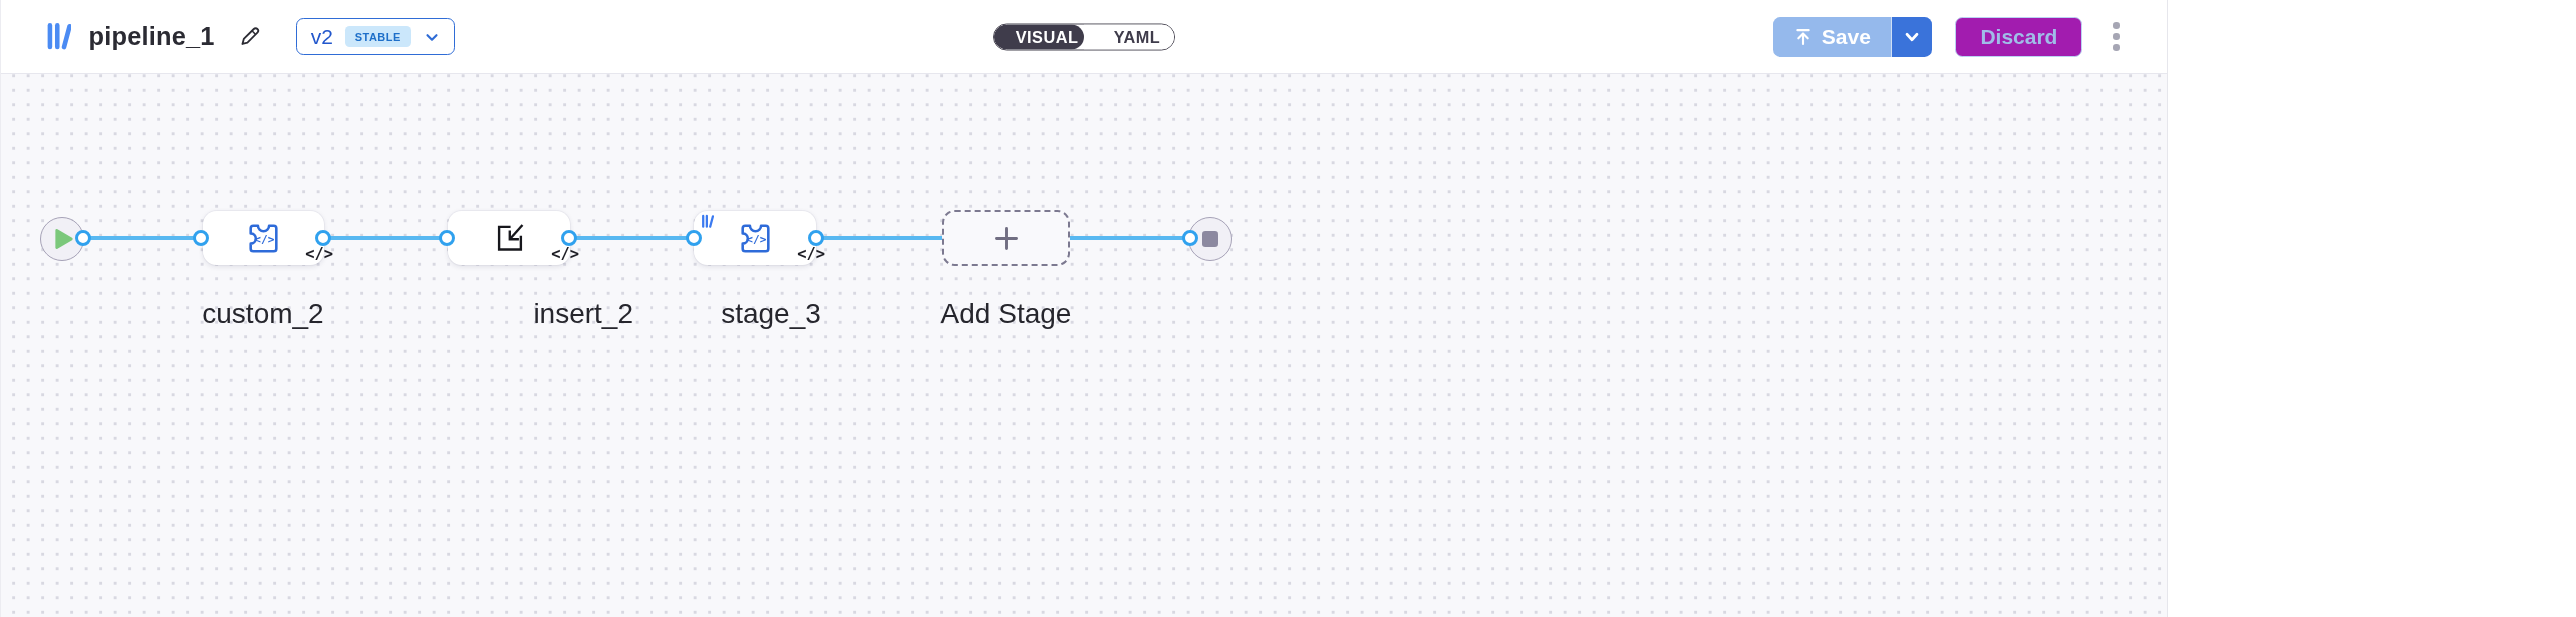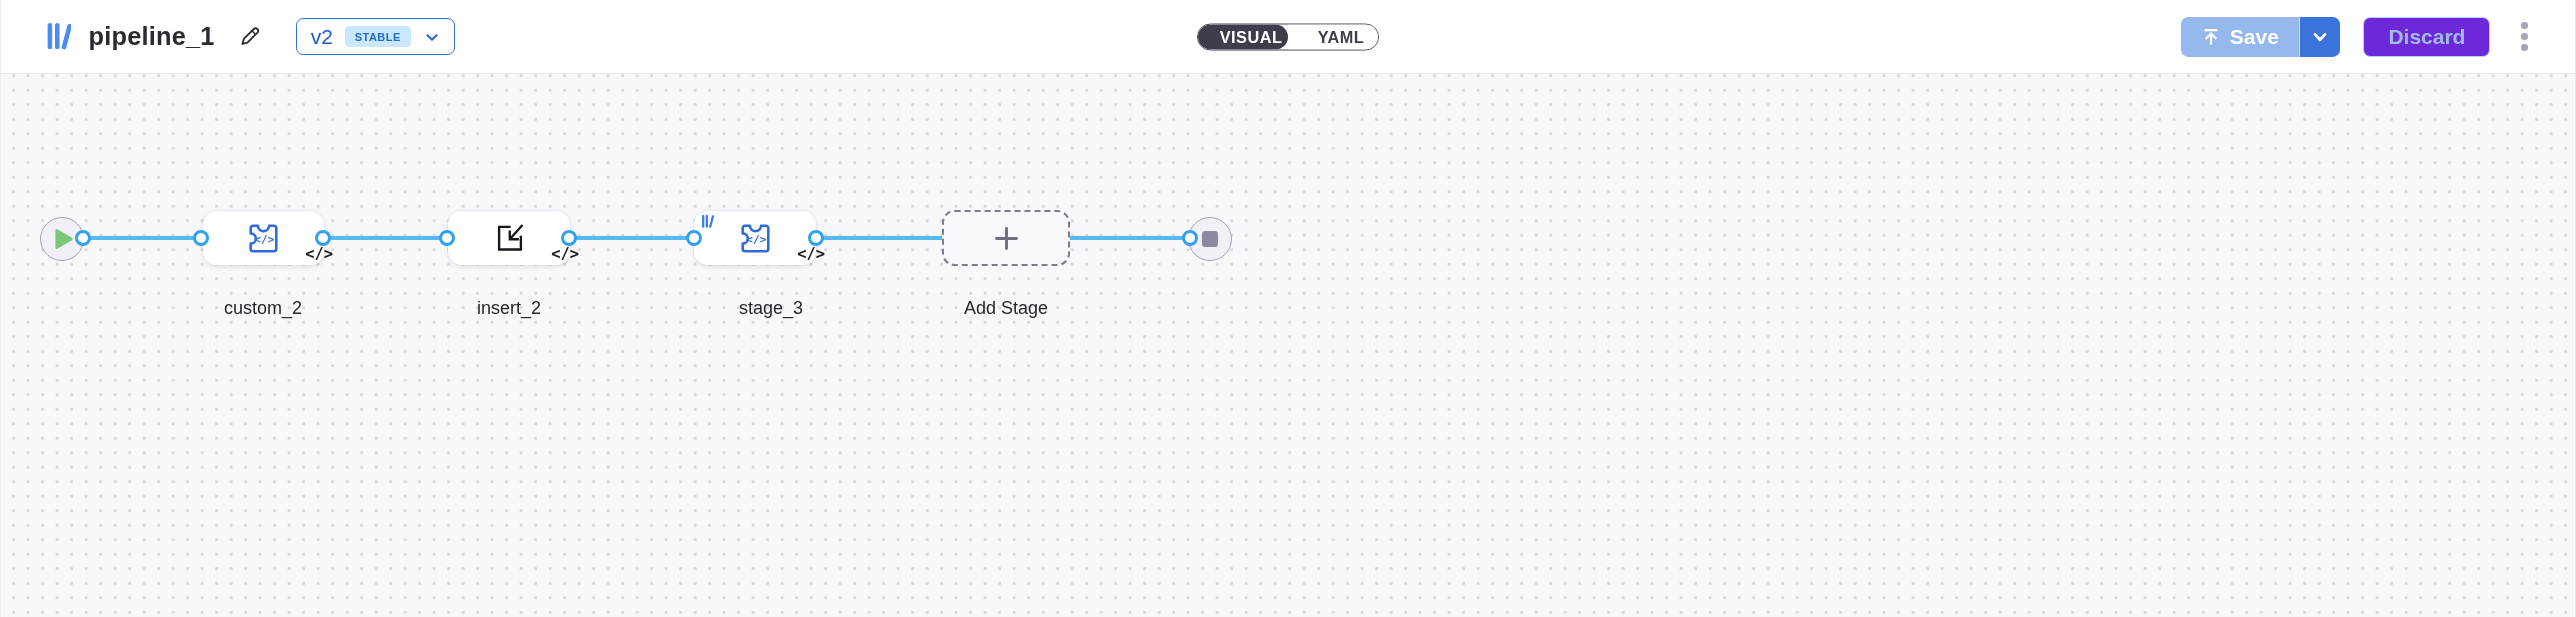--- a/index.html
+++ b/index.html
@@ -1,17 +1,17 @@
 <!DOCTYPE html>
 <html style="font-size:14.5px"><head>
 <meta charset="utf-8">
 <style>
   * { margin:0; padding:0; box-sizing:border-box; }
   html,body { width:2576px; height:617px; font-family:"Liberation Sans", sans-serif; }
-  .page { width:2576px; height:617px; overflow:hidden; background:#f8f8fb;
+  .page { width:2168px; height:617px; overflow:hidden; background:#f8f8fb;
           border-left:0.9px solid #ececf1; border-right:1.8px solid #e6e6ec; position:relative; }
 
   
   .header { height:74px; background:#ffffff; border-bottom:0.9px solid #e7e7ee;
             display:flex; align-items:center; padding:0 40px 0 45px; position:relative; z-index:10; }
   .h-left { display:flex; align-items:center; }
   .brand { width:24.5px; height:34px; flex:0 0 auto; }
   .title { font-size:25.4px; font-weight:bold; color:#2b2b33; margin-left:18px; letter-spacing:0.2px; }
   .pencil-btn { background:none; border:none; margin-left:22px; cursor:pointer; display:flex; align-items:center; }
   .version-box { margin-left:34px; height:37px; border:1.8px solid #2f6cd6; border-radius:7.3px;
@@ -28,21 +28,21 @@
   .seg-visual { background:#3f3c4b; color:#ffffff; border-radius:12.7px; }
   .seg-yaml { color:#3f3c4b; background:#fff; }
 
   .h-right { margin-left:auto; display:flex; align-items:center; gap:23.6px; }
   .save-split { display:flex; height:40px; border-radius:7.3px; overflow:hidden; }
   .save-main { background:#95b9ec; color:#fff; font-size:21px; font-weight:bold;
                display:flex; align-items:center; gap:9px; padding:0 20px; border:none;
                border-right:1.8px solid rgba(255,255,255,.55); cursor:default; }
   .save-caret { width:40px; background:#3a73da; border:none; display:flex; align-items:center;
                 justify-content:center; cursor:pointer; }
-  .discard-btn { height:40px; min-width:127px; background:#6d28d9; border:1.8px solid #bad3f2;
+  .discard-btn { height:40px; min-width:127px; background:#a21caf; border:1.8px solid #bad3f2;
                  color:#a0bde8; font-size:21px; font-weight:bold; border-radius:7.3px;
                  padding:0 23.6px; cursor:default; }
   .kebab { background:none; border:none; display:flex; flex-direction:column; gap:4.5px;
            padding:5.4px 7.3px; cursor:pointer; }
   .kebab i { width:6.4px; height:6.4px; border-radius:50%; background:#a6a6b4; display:block; }
 
   
   .canvas { position:relative; width:100%; height:544px; background-color:#f8f8fb;
             background-image:radial-gradient(circle, #d8d8e1 1.5px, transparent 1.6px);
             background-size:14.5px 14.5px; background-position:5.4px 9px; }
@@ -61,21 +61,21 @@
                 display:flex; align-items:center; justify-content:center; z-index:3; cursor:pointer; }
   .code-badge { position:absolute; right:-9px; bottom:1.8px; color:#1d1d24; font-size:15.4px;
                 font-weight:bold; font-family:"DejaVu Sans Mono", monospace; }
   .corner-mark { position:absolute; left:7.3px; top:2.7px; }
 
   .add-stage { position:absolute; top:136px; left:941px; width:128px; height:56px;
                border:2.7px dashed #7c7990; border-radius:12.7px; background:#f9f9fc;
                display:flex; align-items:center; justify-content:center; z-index:3; cursor:pointer; }
 
   .node-label { position:absolute; top:224px; width:200px; text-align:center;
-                font-size:18px; color:#26262d; z-index:2; }
+                font-size:28px; color:#26262d; z-index:2; }
 </style>
 </head>
 <body>
 
 <div class="page">
 
   <div class="header">
     <div class="h-left">
       <svg class="brand" viewBox="0 0 30 38">
         <rect x="2" y="2" width="5.6" height="32" rx="2.8" fill="#4b8bf3"></rect>
@@ -187,19 +187,19 @@
     <div class="port" style="left:74px;"></div>
     <div class="port" style="left:192px;"></div>
     <div class="port" style="left:314px;"></div>
     <div class="port" style="left:438px;"></div>
     <div class="port" style="left:560px;"></div>
     <div class="port" style="left:685px;"></div>
     <div class="port" style="left:807px;"></div>
     <div class="port" style="left:1181px;"></div>
 
     <div class="node-label" style="left:162px;">custom_2</div>
-    <div class="node-label" style="left:408px;">insert_2</div>
+    <div class="node-label" style="left:432px;text-align:right;">insert_2</div>
     <div class="node-label" style="left:670px;">stage_3</div>
     <div class="node-label" style="left:905px;">Add Stage</div>
 
   </div>
 </div>
 
 
 </body></html>

